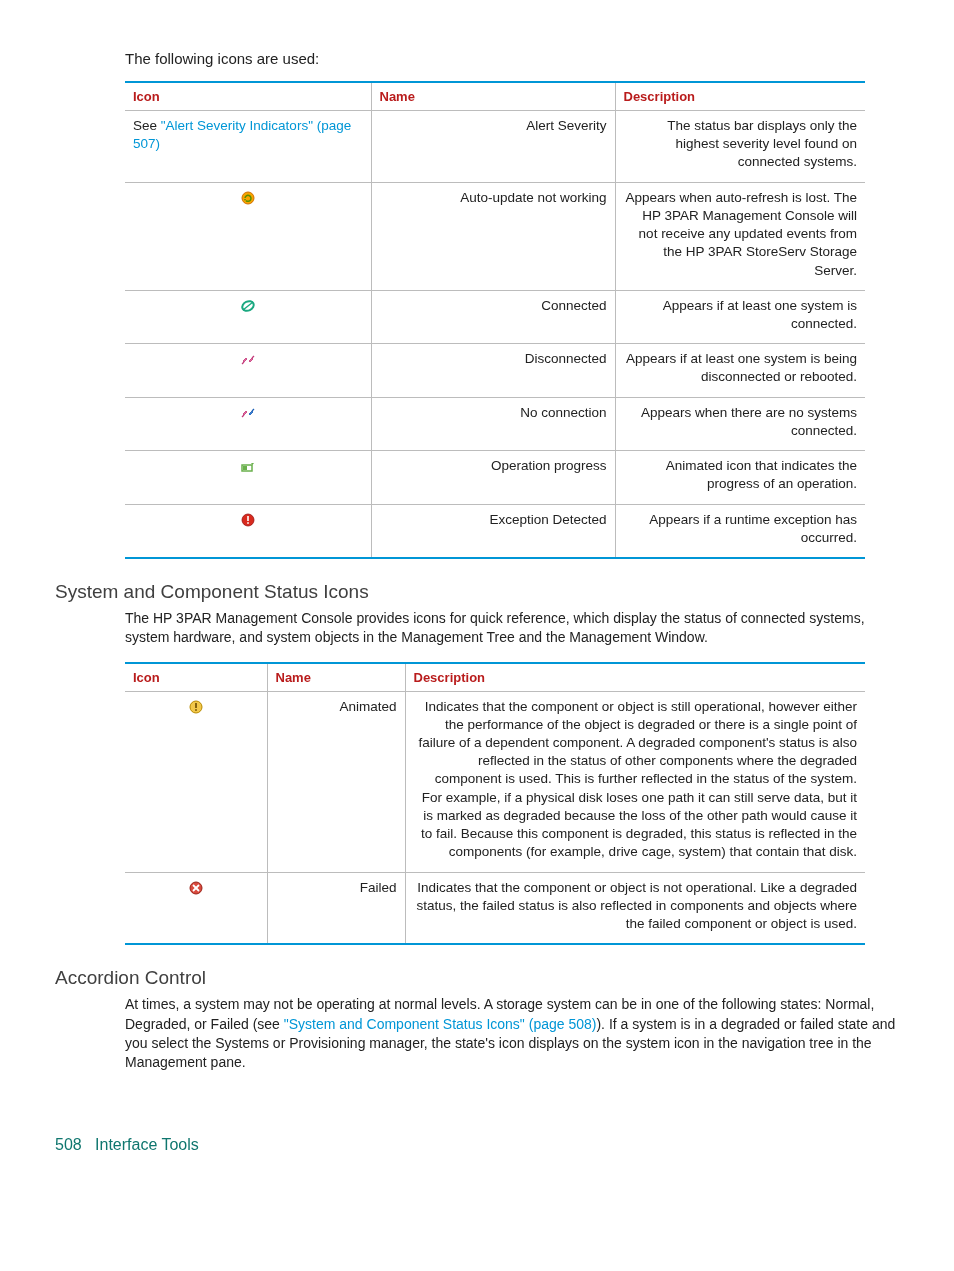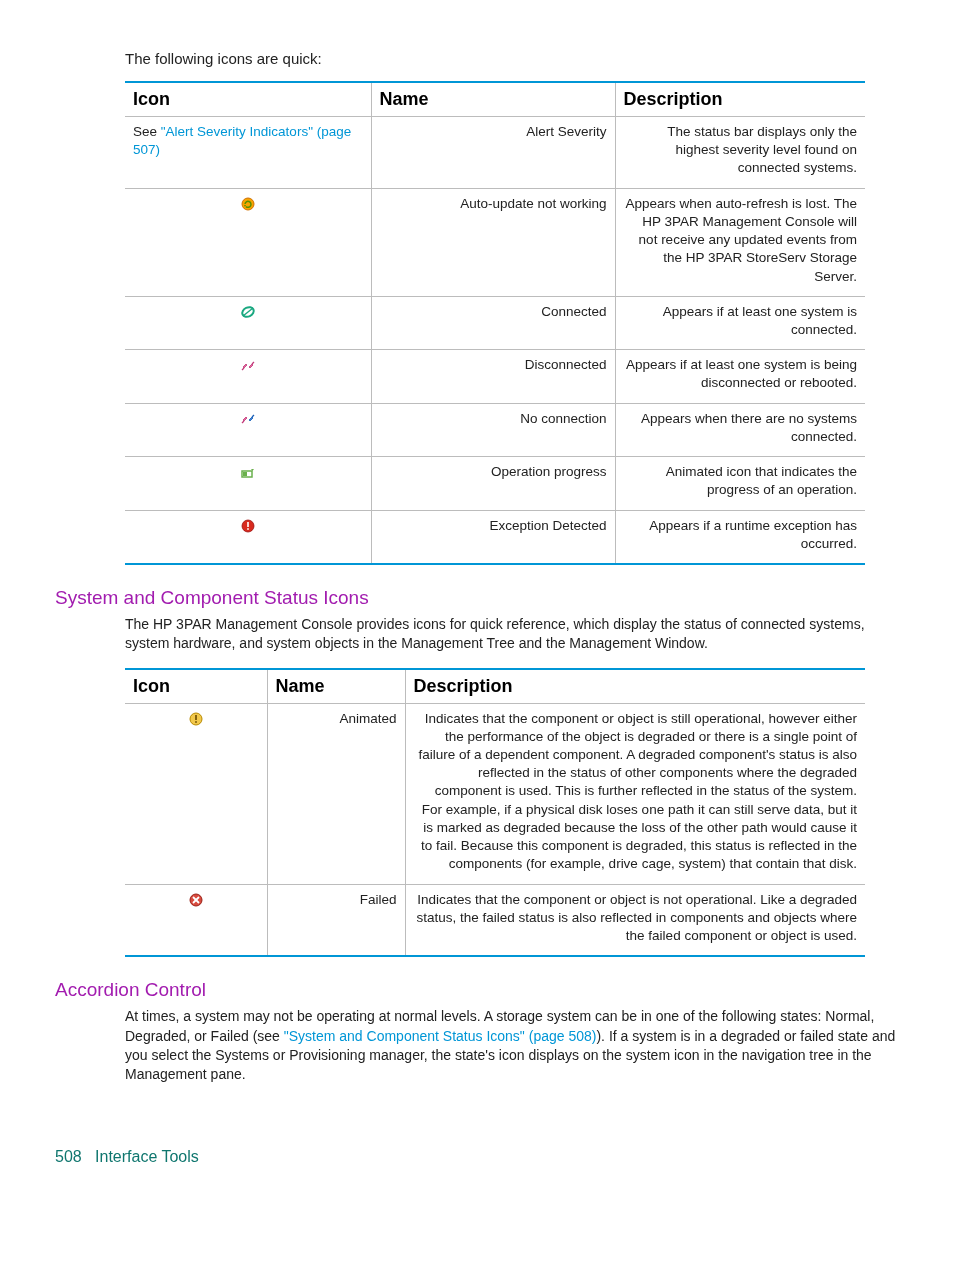--- a/index.html
+++ b/index.html
@@ -21,45 +21,45 @@
   table {
     border-collapse: collapse;
     width: 740px;
     margin-left: 70px;
     margin-bottom: 22px;
     border-top: 2px solid #0096d6;
     border-bottom: 2px solid #0096d6;
   }
   th {
     text-align: left;
-    font-size: 18px;
+    font-size: 13px;
     font-weight: bold;
     padding: 6px 8px 6px 8px;
     border-bottom: 1px solid #bcbcbc;
     border-right: 1px solid #bcbcbc;
-    color: #000000;
+    color: #b91c1c;
     vertical-align: top;
   }
   th:last-child, td:last-child { border-right: none; }
   td {
     font-size: 13.5px;
     padding: 6px 8px 10px 8px;
     border-bottom: 1px solid #bcbcbc;
     border-right: 1px solid #bcbcbc;
     vertical-align: top;
     color: #222;
     line-height: 1.35;
     text-align: right;
   }
   tr:last-child td { border-bottom: none; }
   .icon-cell { text-align: center; }
   .icon-cell-left { text-align: left; }
   .link { color: #0096d6; }
   h2.section-head {
-    color: #a21caf;
+    color: #404040;
     font-weight: 400;
     font-size: 19px;
     margin: 8px 0 6px 0;
   }
   .body-para {
     margin: 0 0 14px 70px;
     font-size: 14px;
     color: #222;
     line-height: 1.38;
   }
@@ -79,21 +79,21 @@
   .t1 col.c1 { width: 246px; }
   .t1 col.c2 { width: 244px; }
   .t1 col.c3 { width: 250px; }
   .t2 col.c1 { width: 142px; }
   .t2 col.c2 { width: 138px; }
   .t2 col.c3 { width: 460px; }
 </style>
 </head>
 <body>
 
-<p class="intro">The following icons are quick:</p>
+<p class="intro">The following icons are used:</p>
 
 <table class="t1">
   <colgroup>
       <col class="c1">
       <col class="c2">
       <col class="c3">
     </colgroup>
   <thead>
     <tr>
       <th>Icon</th>

